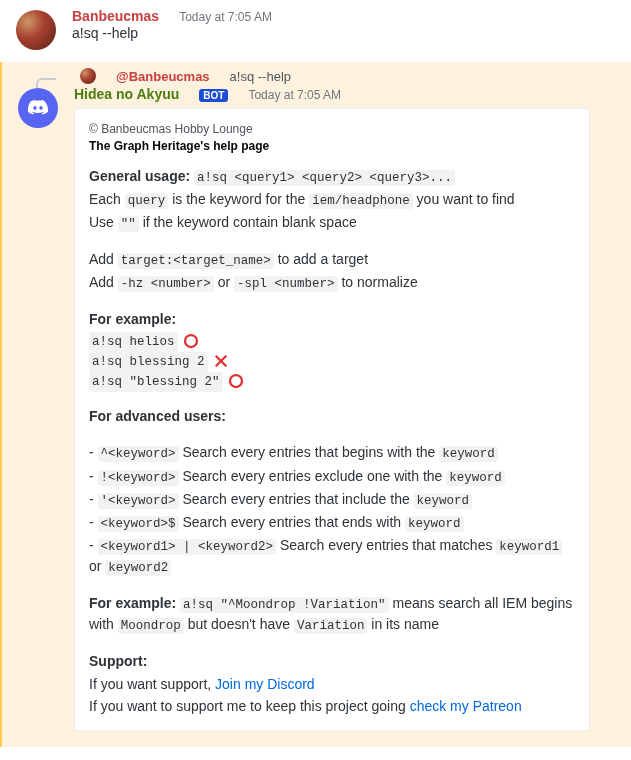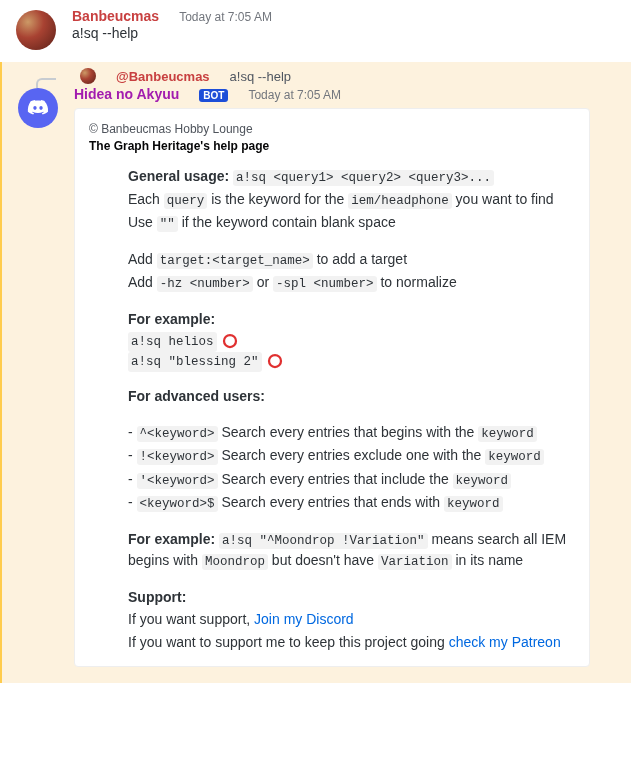--- a/index.html
+++ b/index.html
@@ -15,21 +15,21 @@
   .avatar {
     width: 40px; height: 40px; border-radius: 50%;
     flex-shrink: 0; margin-right: 16px; margin-top: 2px;
     background: #a84232;
     background-image: radial-gradient(circle at 30% 30%, #c96, #a84232 40%, #5a2018);
   }
   .msg-body { flex: 1; min-width: 0; }
   .msg-header { display: flex; align-items: baseline; gap: 20px; flex-wrap: wrap; }
   .username { font-weight: 600; cursor: pointer; }
   .uname-red { color: #c84040; }
-  .uname-dark { color: #a21caf; }
+  .uname-dark { color: #4d7c0f; }
   .timestamp { font-size: 12px; color: #72767d; }
   .msg-text { color: #2e3338; line-height: 1.375; }
 
   .reply-block {
     background: #fdf2de;
     border-left: 2px solid #ffcc4d;
     margin-top: 8px;
     padding-bottom: 16px;
   }
   .reply-ref {
@@ -75,21 +75,21 @@
     background: #fff;
     border: 1px solid #eeeeee;
     border-radius: 4px;
     padding: 12px 16px 12px 14px;
     margin-top: 6px;
     max-width: 516px;
     line-height: 1.45;
   }
   .embed-copyright { font-size: 12px; color: #4f545c; }
   .embed-title { font-size: 12px; font-weight: 700; color: #060607; margin-bottom: 10px; }
-  .embed-desc { font-size: 14px; color: #2e3338; margin-left: 39px; }
+  .embed-desc { font-size: 14px; color: #2e3338; }
   .embed-desc p { margin: 0 0 2px 0; }
   .embed-desc .gap { height: 14px; }
   code {
     font-family: Consolas, "Andale Mono", "Courier New", monospace;
     background: #f2f2f2;
     padding: 1px 3px;
     border-radius: 3px;
     font-size: 12.5px;
     color: #2e3338;
   }
@@ -154,38 +154,47 @@
           <p><b>For example:</b></p>
           <div class="row-flex">
             <code>a!sq helios</code>
             <span class="mark">
                 <svg viewBox="0 0 24 24">
                   <circle cx="12" cy="12" r="8" fill="none" stroke="#e03030" stroke-width="3"></circle>
                 </svg>
               </span>
           </div>
           <div class="row-flex">
+            <code>a!sq blessing 2</code>
+            <span class="mark">
+                <svg viewBox="0 0 24 24">
+                  <path d="M5 5 L19 19 M19 5 L5 19" stroke="#e03030" stroke-width="3" fill="none"></path>
+                </svg>
+              </span>
+          </div>
+          <div class="row-flex">
             <code>a!sq "blessing 2"</code>
             <span class="mark">
                 <svg viewBox="0 0 24 24">
                   <circle cx="12" cy="12" r="8" fill="none" stroke="#e03030" stroke-width="3"></circle>
                 </svg>
               </span>
           </div>
 
           <div class="gap"></div>
 
           <p><b>For advanced users:</b></p>
 
           <div class="gap"></div>
 
           <p><span>- </span><code>^&lt;keyword&gt;</code><span> Search every entries that begins with the </span><code>keyword</code></p>
           <p><span>- </span><code>!&lt;keyword&gt;</code><span> Search every entries exclude one with the </span><code>keyword</code></p>
           <p><span>- </span><code>'&lt;keyword&gt;</code><span> Search every entries that include the </span><code>keyword</code></p>
           <p><span>- </span><code>&lt;keyword&gt;$</code><span> Search every entries that ends with </span><code>keyword</code></p>
+          <p><span>- </span><code>&lt;keyword1&gt; | &lt;keyword2&gt;</code><span> Search every entries that matches </span><code>keyword1</code><span> or </span><code>keyword2</code></p>
 
           <div class="gap"></div>
 
           <p><b>For example:</b> <code>a!sq "^Moondrop !Variation"</code><span> means search all IEM begins with </span><code>Moondrop</code><span> but doesn't have </span><code>Variation</code><span> in its name</span></p>
 
           <div class="gap"></div>
 
           <p><b>Support:</b></p>
           <p><span>If you want support, </span><span class="link">Join my Discord</span></p>
           <p><span>If you want to support me to keep this project going </span><span class="link">check my Patreon</span></p>

